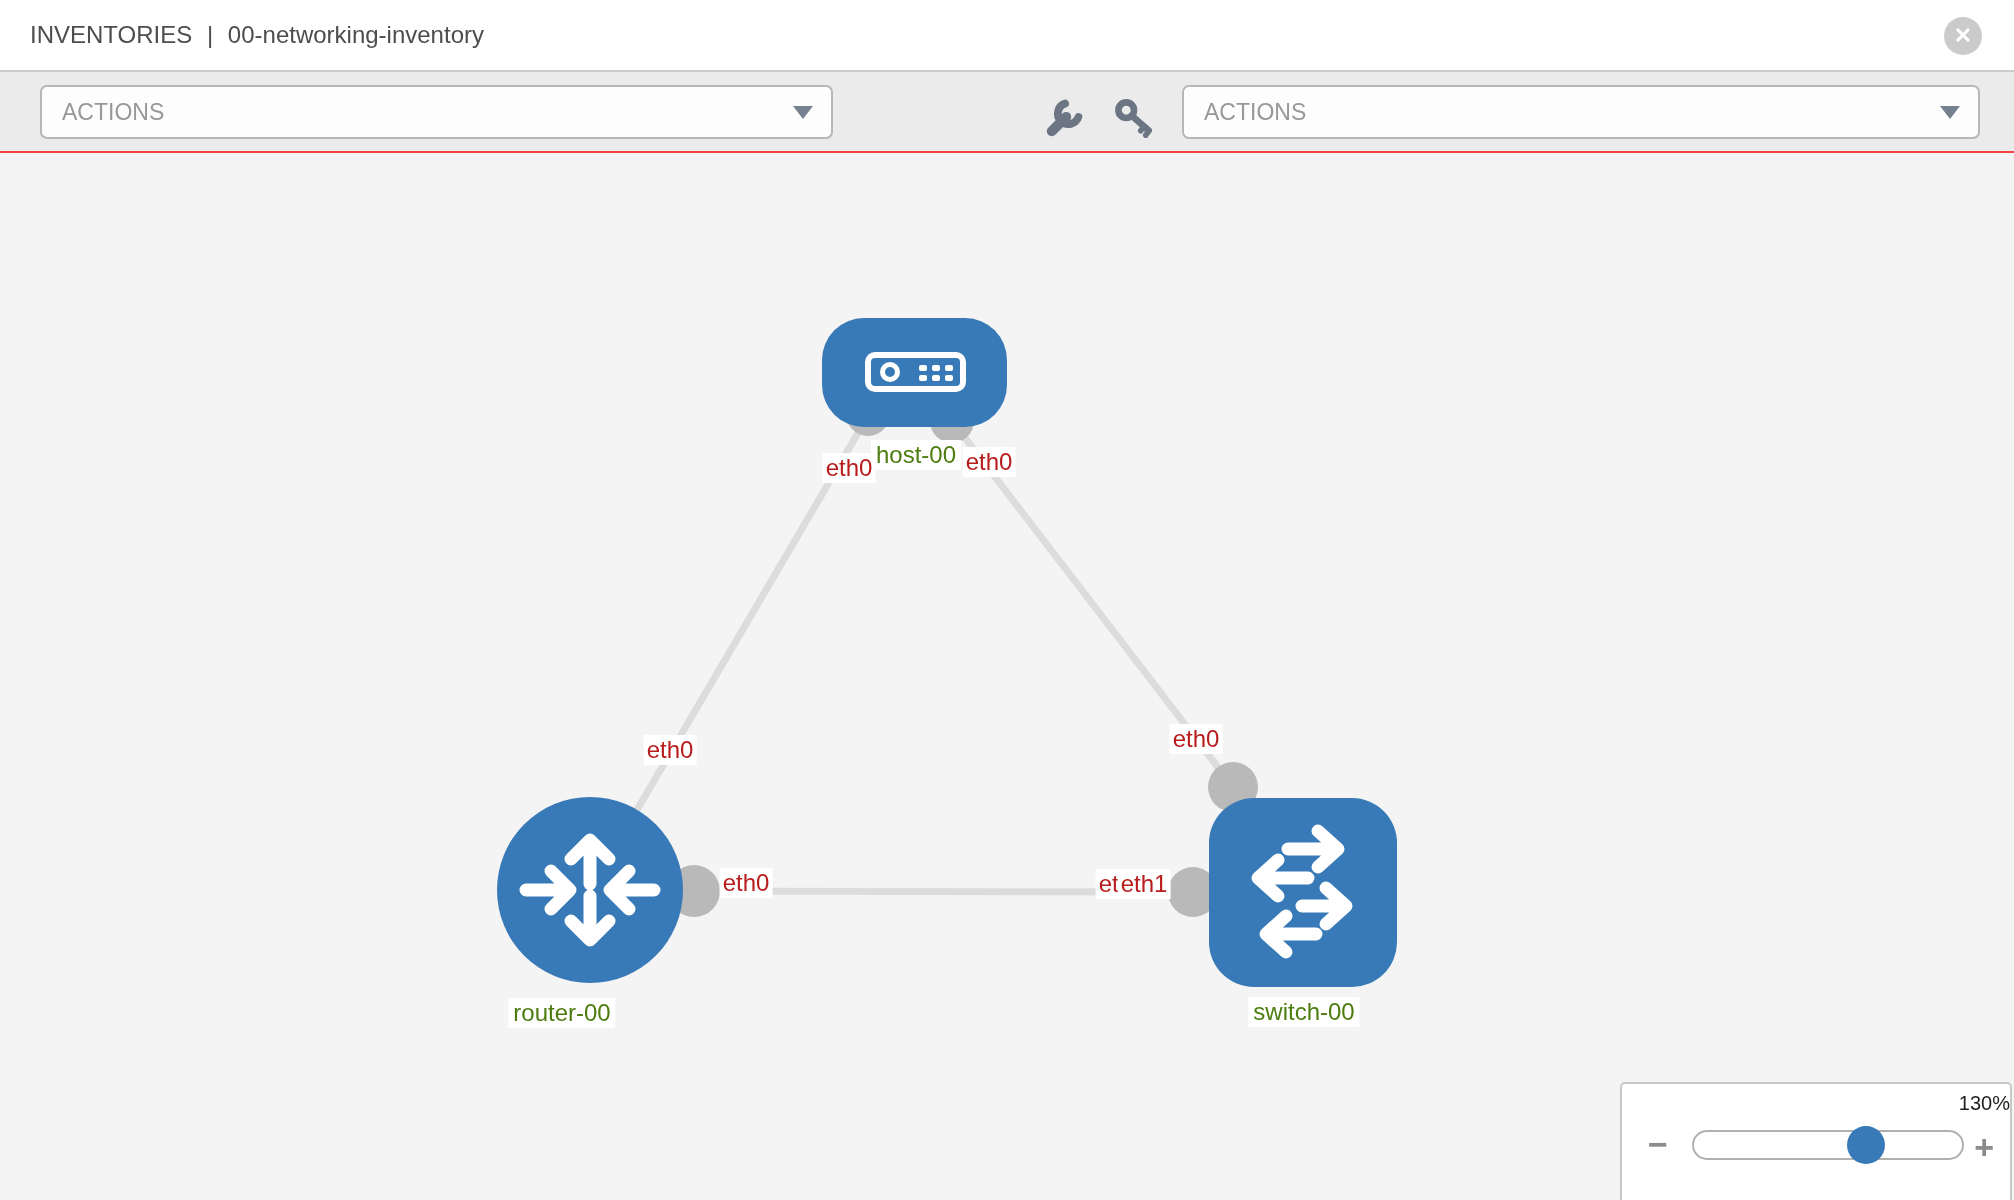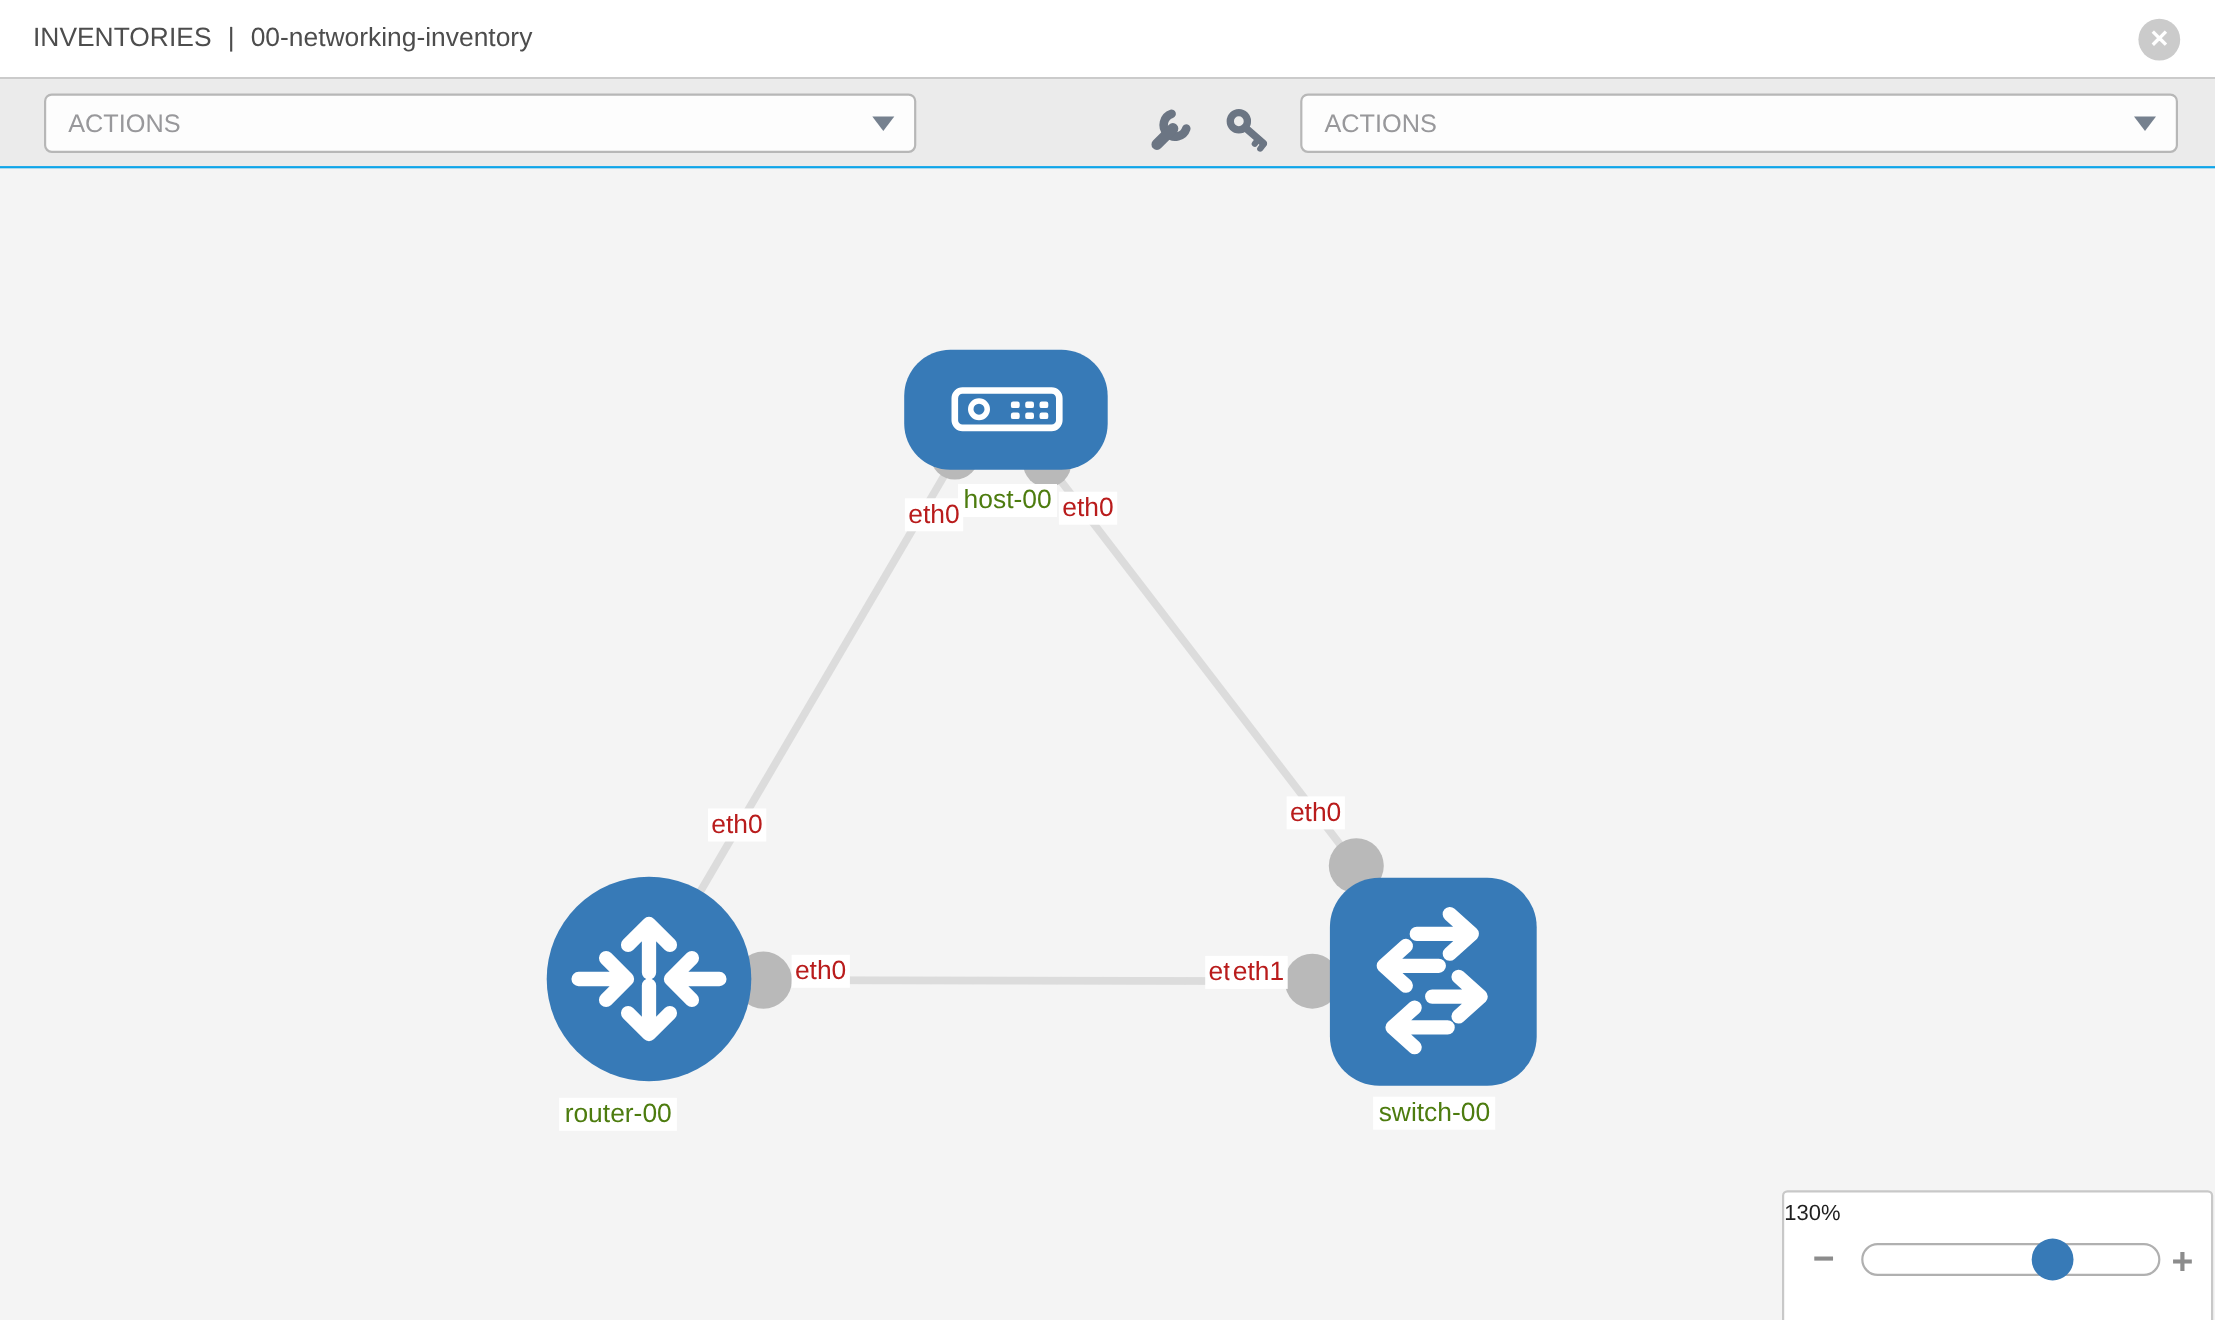--- a/index.html
+++ b/index.html
@@ -23,21 +23,21 @@
   .close-btn {
     position:absolute; right:32px; top:17px; width:38px; height:38px;
     border-radius:50%; background:#cbcbcb; color:#ffffff;
     font-size:22px; font-weight:bold; line-height:38px; text-align:center;
     cursor:pointer; user-select:none;
   }
 
   
   .toolbar {
     position:absolute; top:72px; left:0; right:0; height:79px;
-    background:#ebebeb; border-bottom:2px solid #0ea5e9; z-index:20;
+    background:#ebebeb; border-bottom:2px solid #ef4444; z-index:20;
   }
   .select-box {
     position:absolute; top:13px; height:50px;
     background:#fdfdfd; border:2px solid #b7b7b7; border-radius:7px;
     display:flex; align-items:center; padding:0 20px;
     font-size:23px; color:#98989b; cursor:pointer;
   }
   .select-actions { left:40px;  width:749px; }
   .select-search  { left:1182px; width:754px; }
   .caret {
@@ -66,21 +66,21 @@
   }
   .if-label.back  { z-index:4; }
   .if-label.front { z-index:5; }
 
   
   .zoom-panel {
     position:absolute; left:1620px; top:1082px; width:388px; height:200px;
     background:#ffffff; border:2px solid #c8c8c8; border-radius:5px; z-index:15;
   }
   .zoom-level {
-    position:absolute; top:8px; left:0; right:0; text-align:left;
+    position:absolute; top:8px; left:0; right:0; text-align:right;
     font-size:20px; color:#1f1f1f;
   }
   .zoom-minus {
     position:absolute; left:26px; top:56px; width:26px; height:10px;
     font-size:34px; font-weight:bold; color:#8c8c8c; line-height:8px;
     cursor:pointer; user-select:none;
   }
   .zoom-plus {
     position:absolute; right:16px; top:44px;
     font-size:34px; font-weight:bold; color:#8c8c8c;

